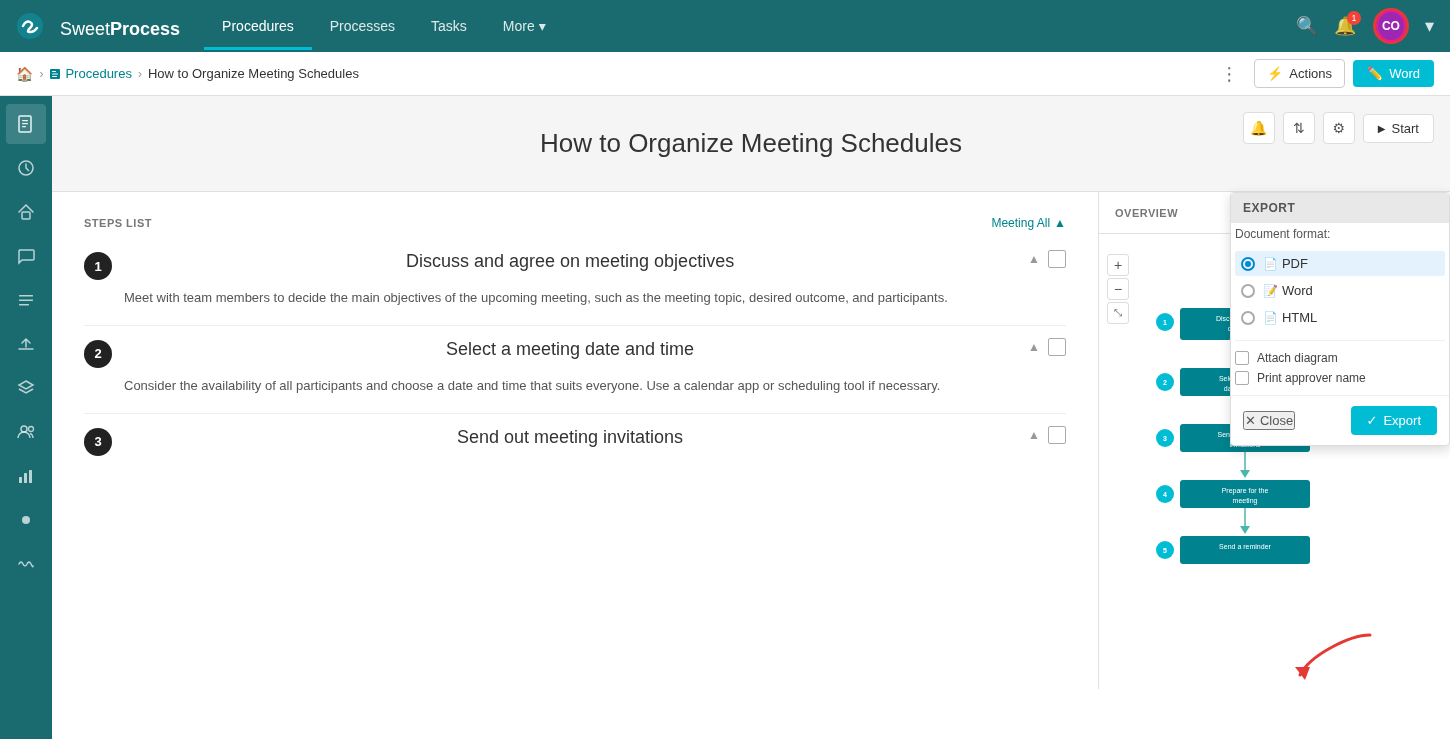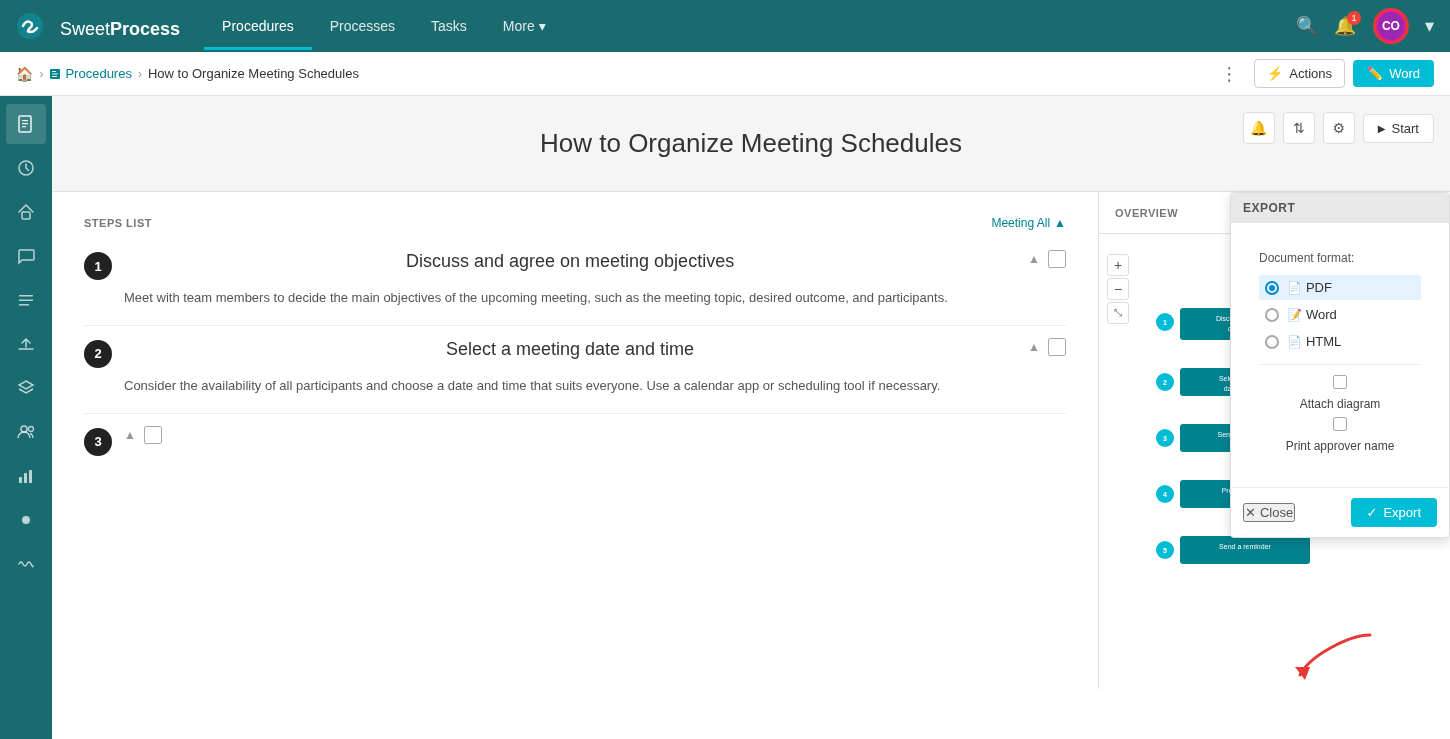--- a/index.html
+++ b/index.html
@@ -430,21 +430,21 @@
       background: #e8e8e8;
       padding: 8px 12px;
       font-size: 12px;
       font-weight: 600;
       color: #555;
       letter-spacing: 0.5px;
       text-transform: uppercase;
       border-radius: 4px 4px 0 0;
     }
     .export-body {
-      padding: 28px;
+      padding: 4px;
     }
     .export-section-label {
       font-size: 12px;
       color: #555;
       margin-bottom: 10px;
     }
     .export-radio-option {
       display: flex;
       align-items: center;
       gap: 8px;
@@ -484,21 +484,20 @@
       gap: 4px;
     }
     .file-icon { font-size: 12px; color: #555; }
     .export-divider { height: 1px; background: #eee; margin: 10px 0; }
     .export-checkbox-row {
       display: flex;
       align-items: center;
       gap: 8px;
       margin-bottom: 6px;
       cursor: pointer;
-      flex-direction: column;
     }
     .chk-box {
       width: 14px;
       height: 14px;
       border: 1.5px solid #aaa;
       border-radius: 2px;
       flex-shrink: 0;
     }
     .chk-label { font-size: 12px; color: #444; }
     .export-footer {
@@ -723,20 +722,21 @@
               <button class="chevron-btn">▲</button>
               <div class="checkbox"></div>
             </div>
           </div>
           <div class="step-description">Consider the availability of all participants and choose a date and time that suits everyone. Use a calendar app or scheduling tool if necessary.</div>
         </div>
 
         <div class="step-item">
           <div class="step-header">
             <div class="step-number">3</div>
+            <div class="step-title">Send out meeting invitations</div>
             <div class="step-controls">
               <button class="chevron-btn">▲</button>
               <div class="checkbox"></div>
             </div>
           </div>
         </div>
       </div>
 
       <div class="overview-panel-wrapper">
         <div class="overview-panel">

